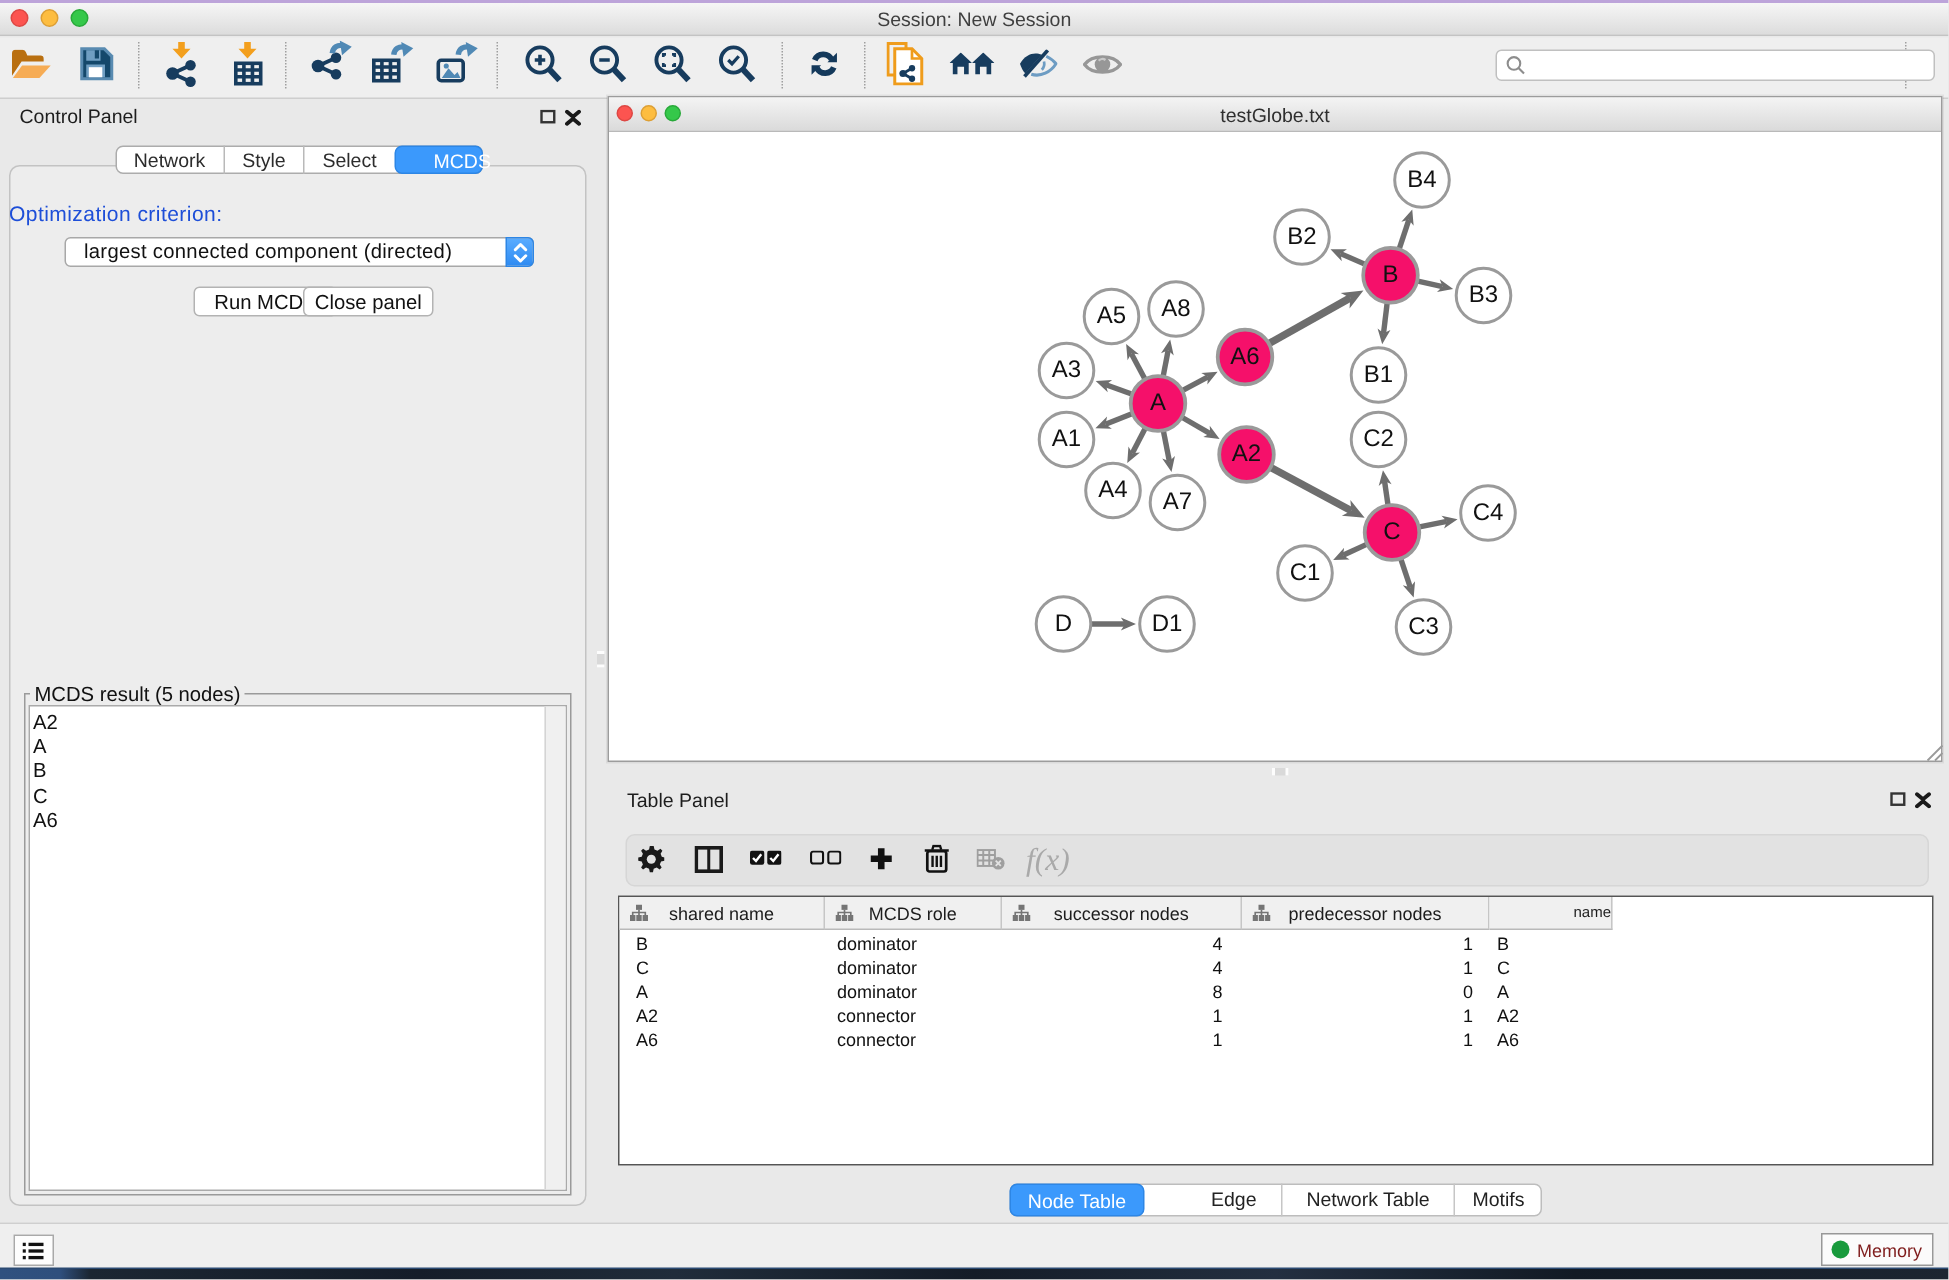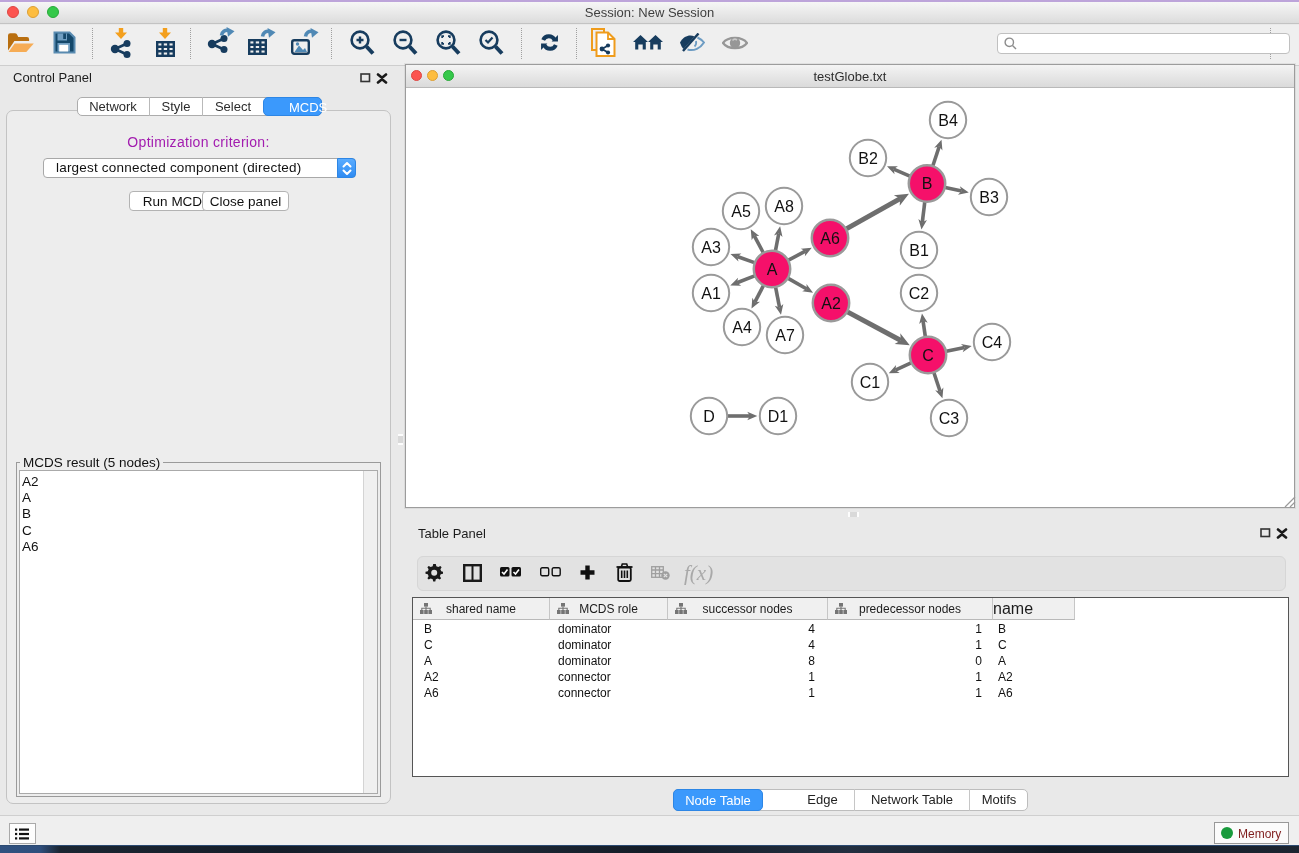--- a/index.html
+++ b/index.html
@@ -166,21 +166,21 @@
   </svg>
 
 <div class="abs" style="left:6px;top:110px;width:385px;height:694px;background:#ededed;border:1px solid #c3c3c3;border-radius:7px;"></div>
 
 <div class="abs" style="left:77px;top:96.5px;width:245px;height:19px;background:#fff;border:1px solid #acacac;border-radius:5px;"></div>
 <div class="abs" style="left:77px;top:96.5px;width:73px;height:19px;border-right:1px solid #b9b9b9;font-size:13px;color:#2c2c2c;text-align:center;line-height:19px;">Network</div>
 <div class="abs" style="left:150px;top:96.5px;width:53px;height:19px;border-right:1px solid #b9b9b9;font-size:13px;color:#2c2c2c;text-align:center;line-height:19px;">Style</div>
 <div class="abs" style="left:203px;top:96.5px;width:60px;height:19px;font-size:13px;color:#2c2c2c;text-align:center;line-height:19px;">Select</div>
 <div class="abs" style="left:263px;top:96.5px;width:59px;height:19px;background:#3b99fc;border:1px solid #2d86e5;border-radius:5px;font-size:13px;color:#fff;text-align:center;line-height:19px;padding-left:25px;">MCDS</div>
 
-<div class="abs" style="left:6px;top:134px;width:385px;text-align:center;font-size:14px;letter-spacing:0.3px;color:#a21caf;">Optimization criterion:</div>
+<div class="abs" style="left:6px;top:134px;width:385px;font-size:14px;letter-spacing:0.3px;color:#1d4ed8;">Optimization criterion:</div>
 
 <div class="abs" style="left:43px;top:158px;width:313px;height:20px;background:#fff;border:1px solid #a8a8a8;border-radius:4px;"></div>
 <div class="abs" style="left:56px;top:160px;font-size:13.5px;letter-spacing:0.2px;color:#111;">largest connected component (directed)</div>
 <div class="abs" style="left:337px;top:158px;width:19px;height:20px;background:linear-gradient(#5aacff,#2e8bf2);border:1px solid #2d86e5;border-radius:0 4px 4px 0;"></div>
 <svg class="abs" style="left:340.5px;top:160.5px;" width="12" height="15" viewBox="0 0 12 15">
     <path d="M2.5 5.5 L6 2 L9.5 5.5" stroke="#fff" stroke-width="2" fill="none" stroke-linecap="round" stroke-linejoin="round"></path>
     <path d="M2.5 9.5 L6 13 L9.5 9.5" stroke="#fff" stroke-width="2" fill="none" stroke-linecap="round" stroke-linejoin="round"></path>
   </svg>
 
 <div class="abs" style="left:94px;top:191px;width:96px;height:20px;background:#fff;border:1px solid #b3b3b3;border-radius:4px;font-size:13.5px;color:#111;text-align:center;line-height:19px;margin-left:35px;">Run MCDS</div>
@@ -380,21 +380,21 @@
     <div class="abs" style="left:828px;top:598px;width:165px;height:22px;background:#f0f0f0;border-right:1px solid #c6c6c6;border-bottom:1px solid #b9b9b9;font-size:12px;color:#1c1c1c;text-align:center;line-height:22px;">predecessor nodes</div>
     <svg class="abs" style="left:835px;top:602.5px;" width="12" height="11" viewBox="0 0 12 11">
       <g fill="#757575">
         <rect x="4" y="0" width="4" height="3.6"></rect>
         <rect x="0" y="7" width="3.6" height="4"></rect>
         <rect x="4.2" y="7" width="3.6" height="4"></rect>
         <rect x="8.4" y="7" width="3.6" height="4"></rect>
         <path d="M6 3.6 L6 7 M1.8 7 L1.8 5.3 L10.2 5.3 L10.2 7" stroke="#757575" fill="none" stroke-width="1.1"></path>
       </g>
     </svg>
-    <div class="abs" style="left:993px;top:598px;width:82px;height:22px;background:#f0f0f0;border-right:1px solid #c6c6c6;border-bottom:1px solid #b9b9b9;font-size:16px;color:#1c1c1c;text-align:left;line-height:22px;">name</div>
+    <div class="abs" style="left:993px;top:598px;width:82px;height:22px;background:#f0f0f0;border-right:1px solid #c6c6c6;border-bottom:1px solid #b9b9b9;font-size:10px;color:#1c1c1c;text-align:right;line-height:22px;">name</div>
   </div>
 <div id="tablerows">
     <div class="abs" style="left:424px;top:622px;font-size:12px;color:#111;">B</div>
     <div class="abs" style="left:558px;top:622px;font-size:12px;color:#111;">dominator</div>
     <div class="abs" style="left:715px;top:622px;width:100px;text-align:right;font-size:12px;color:#111;">4</div>
     <div class="abs" style="left:882px;top:622px;width:100px;text-align:right;font-size:12px;color:#111;">1</div>
     <div class="abs" style="left:998px;top:622px;font-size:12px;color:#111;">B</div>
     <div class="abs" style="left:424px;top:638px;font-size:12px;color:#111;">C</div>
     <div class="abs" style="left:558px;top:638px;font-size:12px;color:#111;">dominator</div>
     <div class="abs" style="left:715px;top:638px;width:100px;text-align:right;font-size:12px;color:#111;">4</div>

